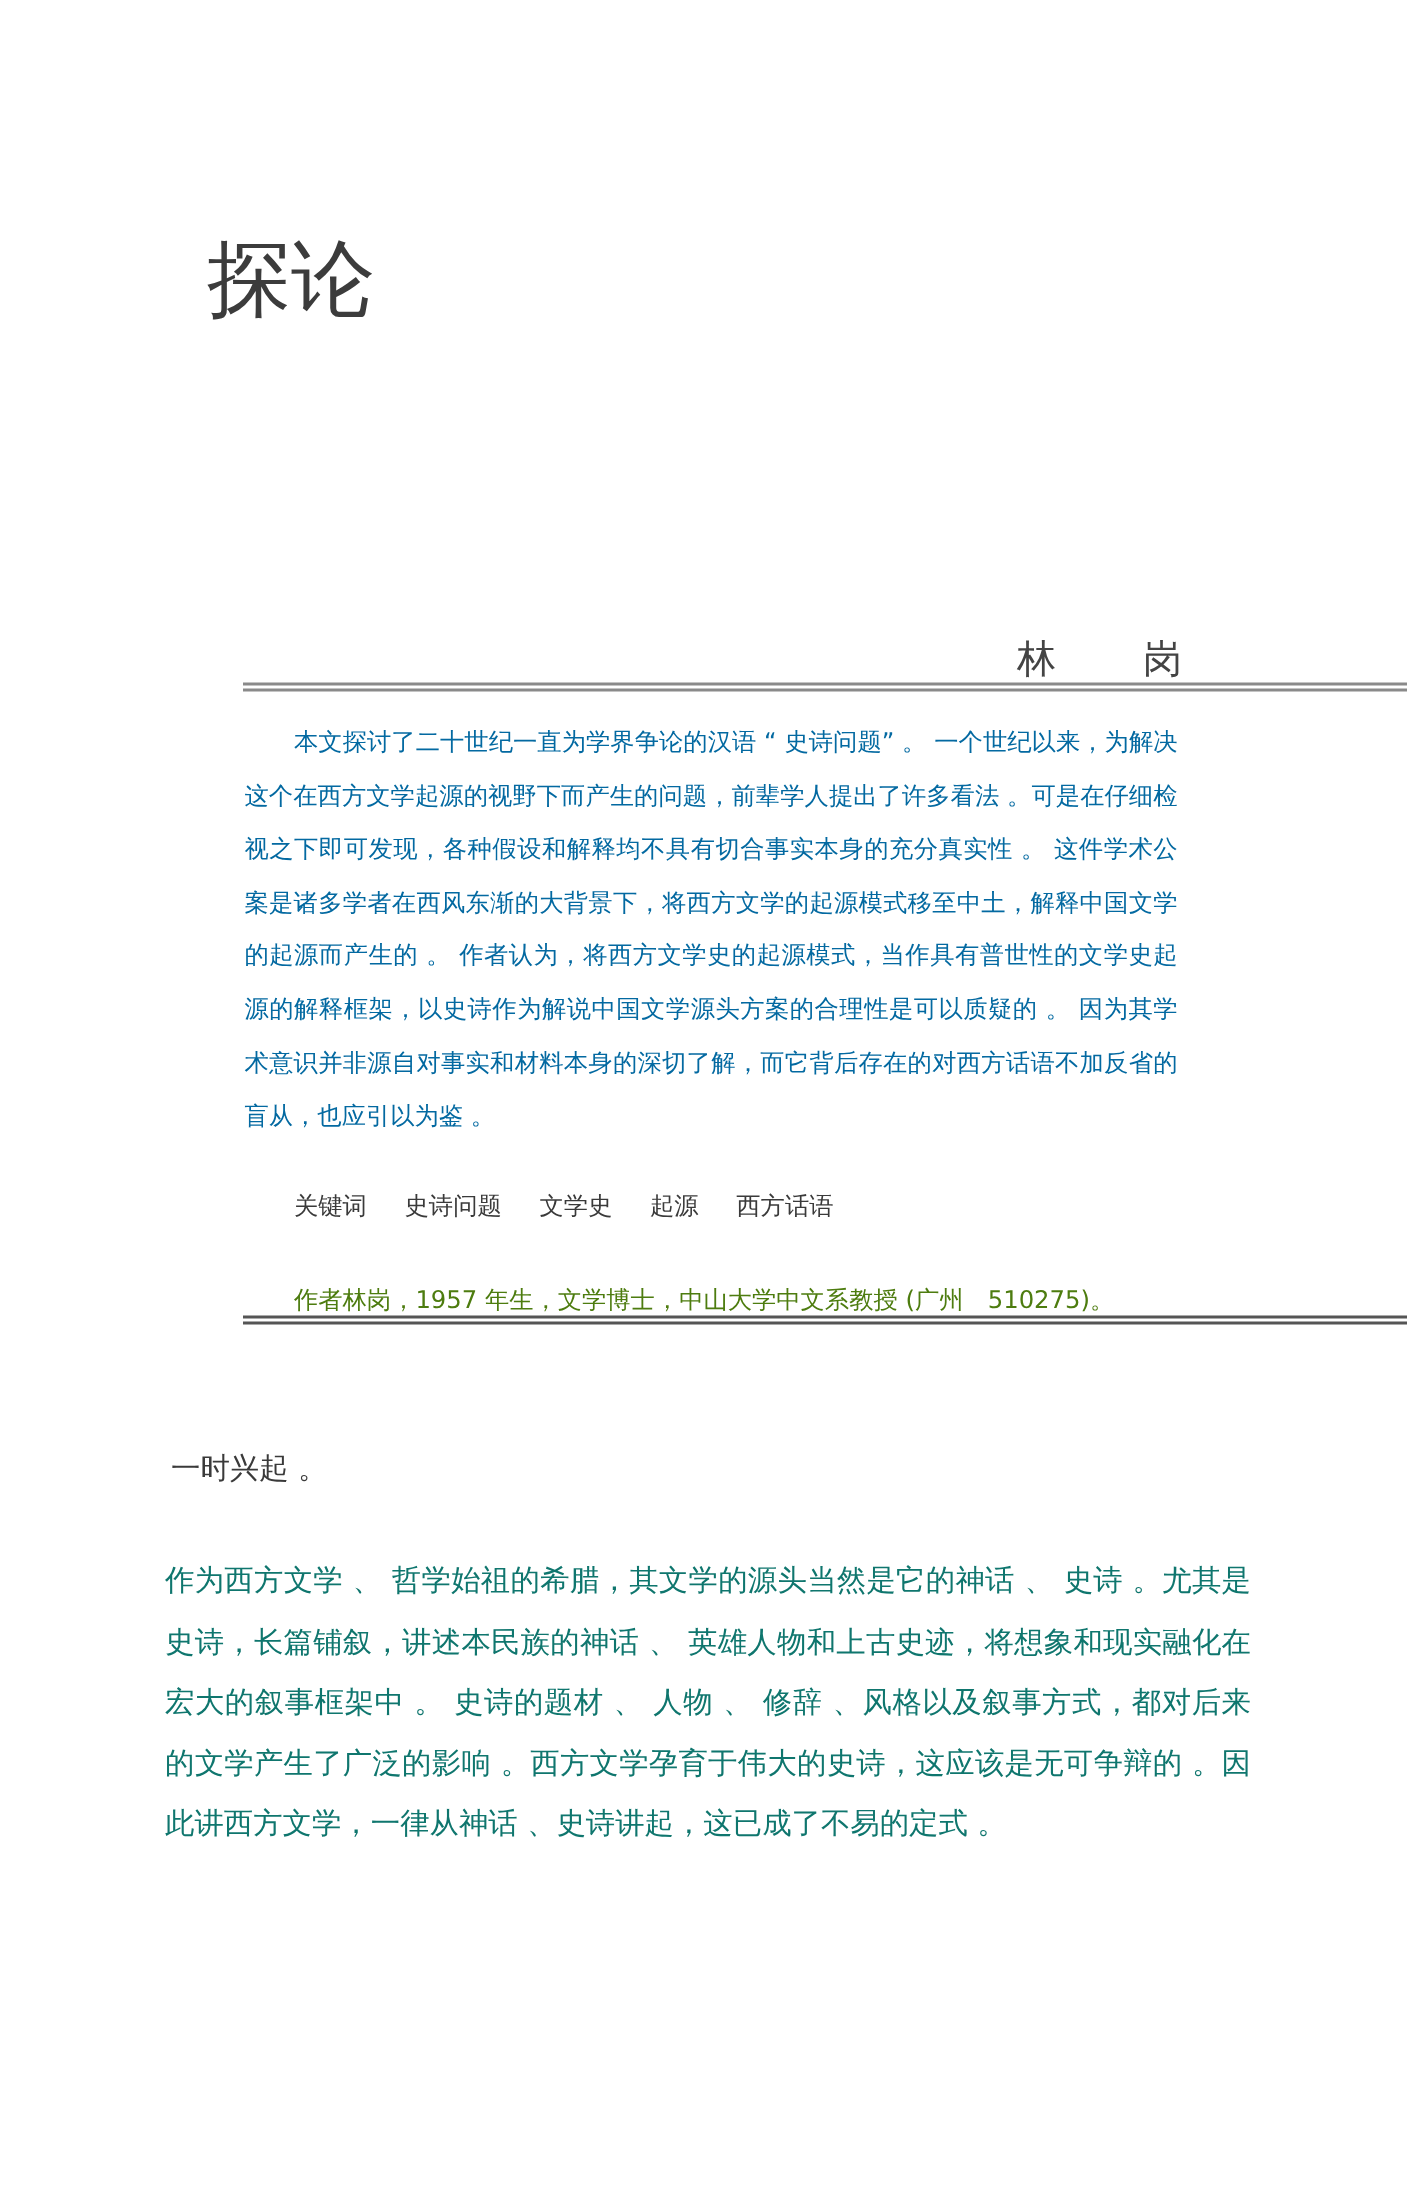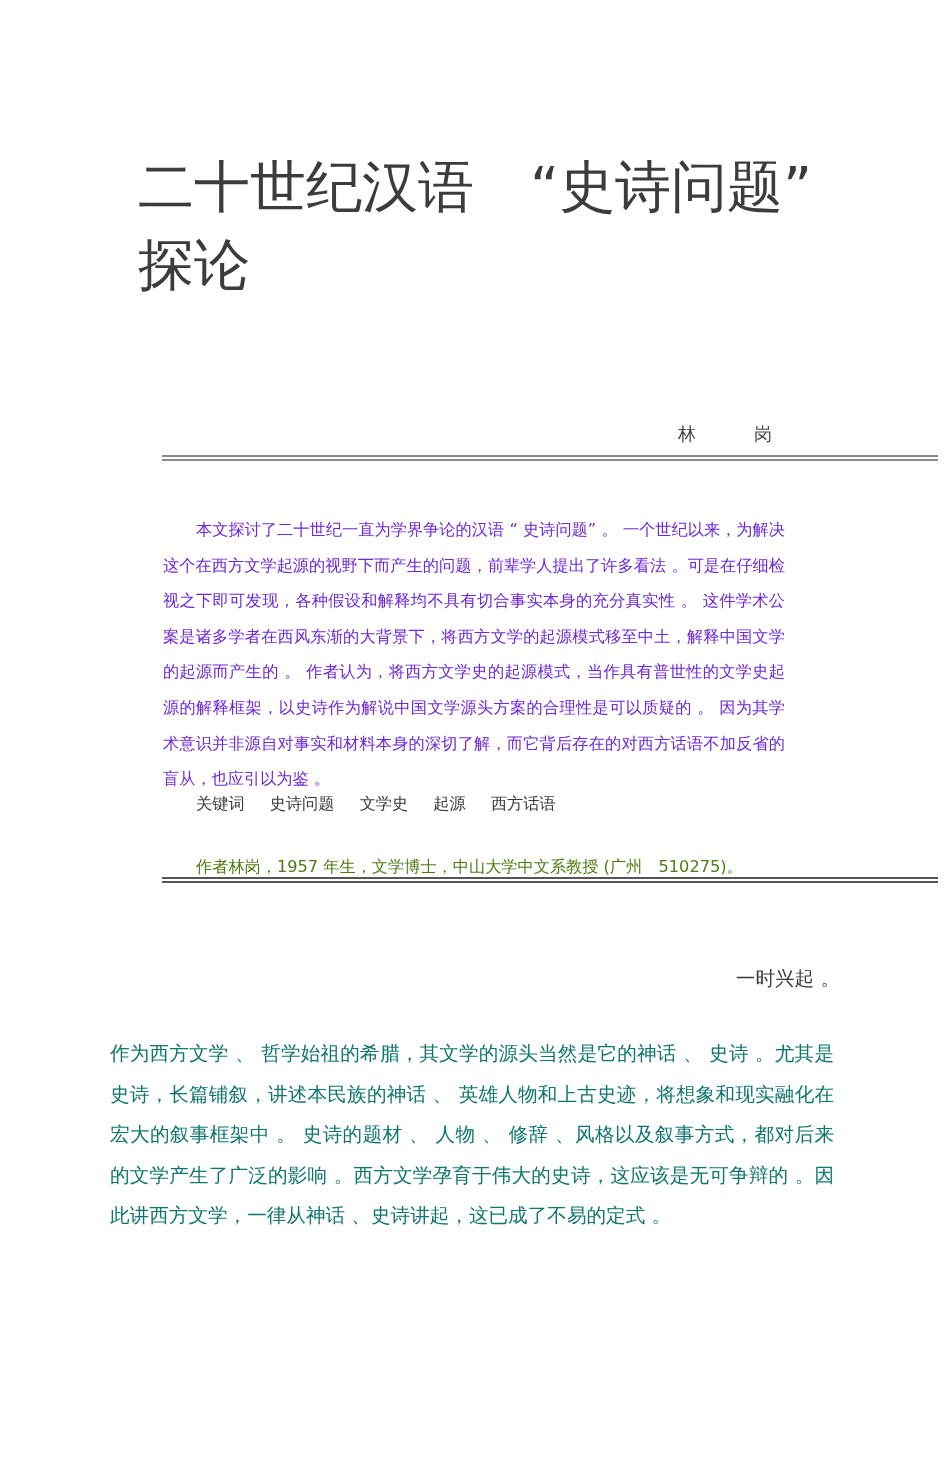--- a/index.html
+++ b/index.html
@@ -9,62 +9,61 @@
     color: #3a3a3a;
   }
   .title {
     position: absolute; left: 138px; top: 148px; width: 700px;
     font-size: 56px; line-height: 78px; color: #3c3c3c; font-weight: normal;
     letter-spacing: 0px; margin: 0;
   }
   .title .line { display: block; white-space: nowrap; }
   .author {
     position: absolute; left: 678px; top: 422px;
-    font-size: 18px; color: #444; white-space: nowrap; word-spacing: 0;
+    font-size: 26px; color: #444; white-space: nowrap; word-spacing: 0;
   }
   .author span { display: inline-block; }
   .author .gap { width: 58px; }
   .dbl {
     position: absolute; left: 162px; width: 776px; height: 6px;
     border-top: 2px solid #8a8a8a; border-bottom: 2px solid #8a8a8a;
     box-sizing: border-box;
   }
   .dbl.dark { border-color: #555; }
   .abstract {
-    position: absolute; left: 163px; top: 512px; width: 622px;
-    font-size: 16.2px; line-height: 35.6px; color: #6d28d9;
+    position: absolute; left: 163px; top: 477px; width: 622px;
+    font-size: 16.2px; line-height: 35.6px; color: #0369a1;
     text-align: justify;
   }
   .abstract p { margin: 0; text-indent: 33px; }
   .keywords {
     position: absolute; left: 196px; top: 786px; font-size: 16.2px;
     line-height: 36px; color: #3a3a3a; white-space: nowrap;
   }
   .keywords span { margin-right: 20px; }
   .author-info {
     position: absolute; left: 196px; top: 850px; font-size: 16.2px;
     line-height: 34px; color: #4d7c0f; white-space: nowrap;
   }
   .body-first {
     position: absolute; left: 114px; top: 964px; width: 730px;
     font-size: 19.6px; line-height: 30px; color: #3a3a3a;
   }
   .body-first .l1 { display: block; white-space: nowrap; }
-  .body-first .l2 { display: block; text-align: right; padding-right: 4px; }
+  .body-first .l2 { display: block; padding-right: 4px; }
   .body-para {
     position: absolute; left: 110px; top: 1034px; width: 724px;
     font-size: 19.6px; line-height: 40.5px; color: #0f766e;
     text-align: justify; margin: 0;
   }
 </style>
 </head>
 <body>
 
 <h1 class="title">
-  <span class="line">二十世纪汉语　“史诗问题”</span>
   <span class="line">探论</span>
 </h1>
 
 <div class="author">
   <span>林</span><span class="gap"></span><span>岗</span>
 </div>
 
 <div class="dbl" style="top:455px;"></div>
 
 <div class="abstract">

